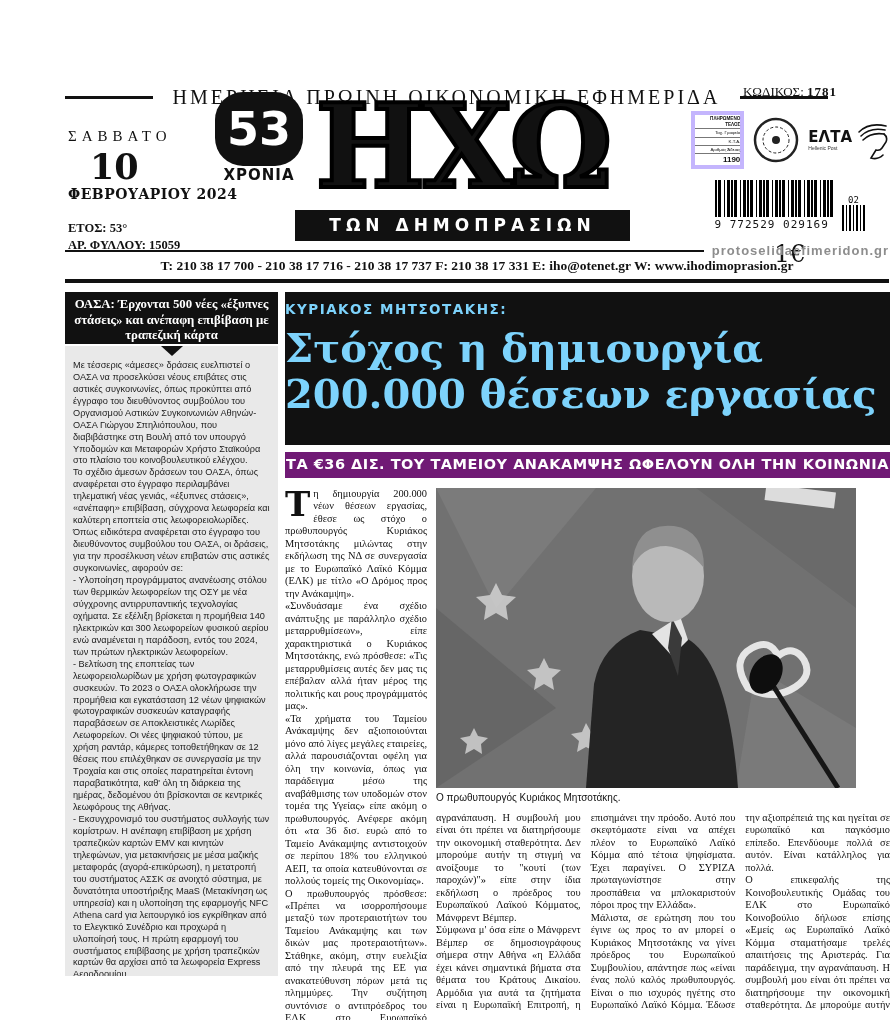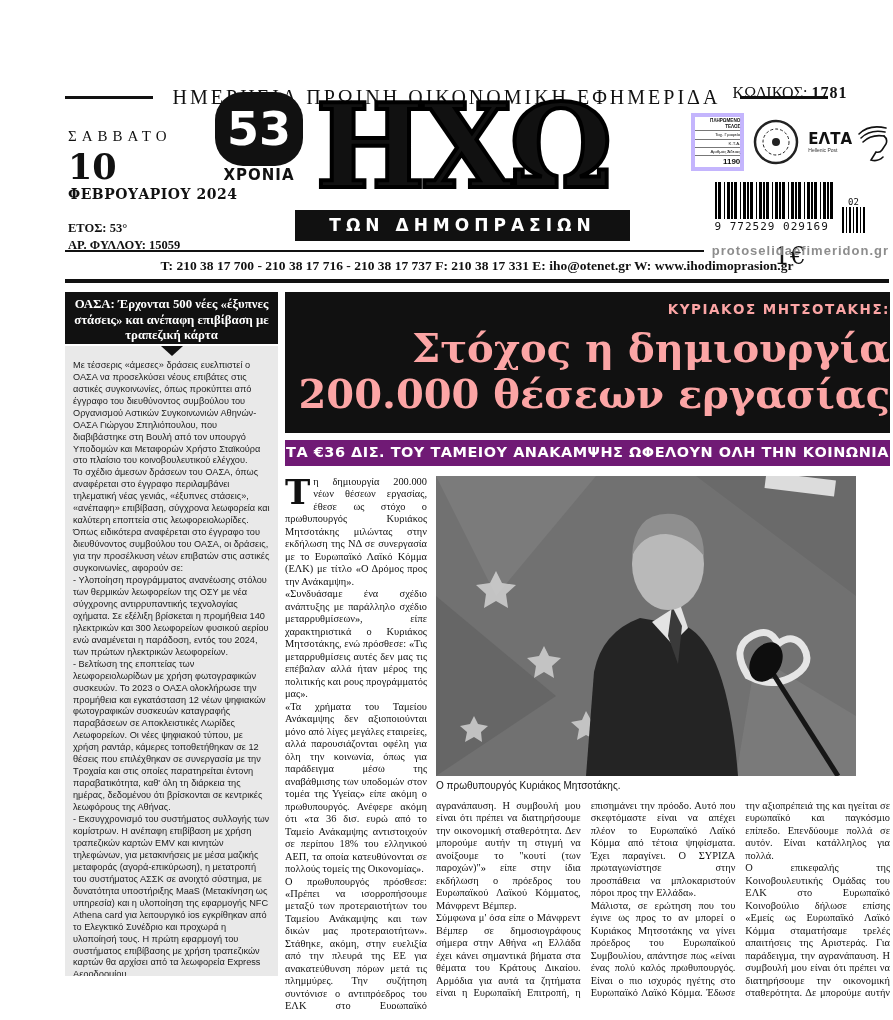--- a/index.html
+++ b/index.html
@@ -7,39 +7,39 @@
         font-family:"Liberation Serif",serif;overflow:hidden;}
 
   
   .tagline-row{position:absolute;top:86px;left:0;width:100%;display:flex;align-items:center;justify-content:center;gap:20px;}
   .tag-rule{width:88px;height:3px;background:#111;}
   .tagline{font-size:20px;letter-spacing:3px;font-weight:500;white-space:nowrap;}
 
   
   .date-block{position:absolute;left:68px;top:128px;width:170px;}
   .day-label{font-size:15px;letter-spacing:5px;}
-  .day-number{font-family:"DejaVu Serif",serif;font-weight:bold;font-size:35px;line-height:1;margin-top:4px;}
+  .day-number{font-family:"DejaVu Serif",serif;font-weight:bold;font-size:35px;line-height:1;margin-top:4px;margin-left:22px;}
   .month-year{font-family:"DejaVu Serif",serif;font-weight:bold;font-size:14px;margin-top:2px;letter-spacing:.5px;}
   .issue-meta{margin-top:18px;font-size:12.5px;line-height:1.35;font-weight:bold;}
 
   
   .badge{position:absolute;left:213px;top:92px;width:92px;text-align:center;z-index:3;}
   .badge-blob{width:88px;height:74px;margin:0 auto;background:#111;border-radius:28px;display:flex;align-items:center;justify-content:center;}
   .badge-number{color:#fff;font-family:"DejaVu Sans",sans-serif;font-weight:bold;font-size:46px;line-height:1;}
   .badge-label{font-family:"DejaVu Sans",sans-serif;font-weight:bold;font-size:15px;letter-spacing:1px;margin-top:0;}
 
   
   .logo-block{position:absolute;left:295px;top:86px;width:335px;text-align:center;}
   .logo{font-family:"DejaVu Serif",serif;font-weight:bold;font-size:116px;line-height:1.05;letter-spacing:-3px;-webkit-text-stroke:4px #000;}
   .logo-sub-bar{background:#111;color:#fff;margin-top:2px;padding:5px 0 6px;
         font-family:"DejaVu Sans",sans-serif;font-weight:bold;font-size:17px;letter-spacing:5px;}
 
   
   .right-block{position:absolute;right:4px;top:84px;width:198px;}
-  .kodikos{text-align:center;font-size:16px;}
+  .kodikos{text-align:center;font-size:13px;}
   .kodikos b{letter-spacing:1px;}
   .stamps-row{display:flex;align-items:center;justify-content:center;gap:9px;margin-top:9px;height:62px;}
   .pay-stamp{width:54px;border:4px solid #c4b5fd;font-family:"Liberation Sans",sans-serif;text-align:right;}
   .pay-stamp .s1{font-size:4.6px;font-weight:bold;line-height:1.25;padding:1px 0;}
   .pay-stamp .s2,.pay-stamp .s3,.pay-stamp .s4{font-size:4.4px;border-top:1px solid #777;padding:1px 0;line-height:1.2;}
   .pay-stamp .s5{font-size:8px;font-weight:bold;border-top:1px solid #777;padding:1px 0;}
   .circ-stamp{flex:none;}
   .elta-wrap{display:flex;align-items:center;gap:3px;}
   .elta-text{text-align:left;}
   .elta-label{font-family:"DejaVu Sans",sans-serif;font-weight:bold;font-size:15px;line-height:1;}
@@ -63,21 +63,21 @@
   .sidebar{position:absolute;left:65px;top:292px;width:213px;}
   .sb-head{background:#111;color:#fff;text-align:center;font-weight:bold;font-size:12.8px;line-height:1.22;padding:5px 8px 0;}
   .sb-body{position:relative;background:#e9e9e9;margin-top:2px;padding:14px 8px 10px;height:606px;overflow:hidden;
         font-family:"Liberation Sans",sans-serif;font-size:9.2px;line-height:1.3;color:#1c1c1c;text-align:left;}
   .sb-body::before{content:"";position:absolute;top:0;left:50%;transform:translateX(-50%);
         border-left:11px solid transparent;border-right:11px solid transparent;border-top:10px solid #111;}
   .sb-body p{margin:0;}
 
   
   .main{position:absolute;left:285px;top:292px;width:605px;}
-  .mn-head-box{background:#111;color:#fca5a5;text-align:right;padding:9px 0 16px;}
+  .mn-head-box{background:#111;color:#7dd3fc;text-align:left;padding:9px 0 28px;}
   .kicker{font-family:"DejaVu Sans",sans-serif;font-weight:bold;font-size:13.5px;letter-spacing:1.5px;margin-bottom:8px;}
   .headline{font-family:"DejaVu Serif",serif;font-weight:bold;font-size:40px;line-height:1.15;}
   .mn-subhead{background:#701a75;color:#fff;text-align:center;margin-top:7px;padding:4px 0 6px;
         font-family:"DejaVu Sans",sans-serif;font-weight:bold;font-size:14.5px;letter-spacing:.5px;}
   .article{margin-top:10px;display:flex;gap:9px;height:533px;overflow:hidden;}
   .colA{flex:none;width:142px;font-size:10.4px;line-height:1.2;text-align:justify;}
   .colA p,.colB p{margin:0;}
   .dropcap{float:left;font-family:"DejaVu Serif",serif;font-weight:bold;font-size:34px;line-height:.82;padding:3px 3px 0 0;}
   .right-area{flex:1;min-width:0;}
   .photo{position:relative;width:420px;height:300px;background:#6f6f6f;overflow:hidden;}

